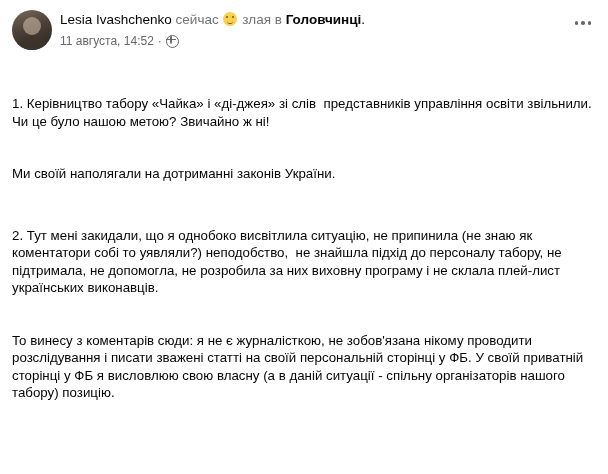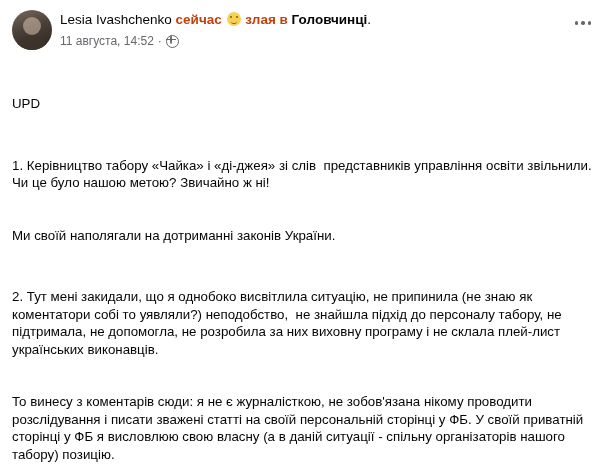--- a/index.html
+++ b/index.html
@@ -67,22 +67,21 @@
     line-height: 18px;
     color: #050505;
     white-space: nowrap;
     overflow: hidden;
   }
   .author {
     font-weight: normal;
     color: #050505;
   }
   .feeling-text {
-    color: #c2410c;
-    font-weight: bold;
+    color: #737373;
   }
   .emoji {
     display: inline-block;
     vertical-align: -2px;
     width: 14px;
     height: 14px;
     border-radius: 50%;
     background: #f7d154;
     position: relative;
     margin: 0 1px;
@@ -207,21 +206,20 @@
     </div>
   </div>
 
   <div class="menu-dots">
     <span></span>
     <span></span>
     <span></span>
   </div>
 
   <div class="body">
-    <p>UPD</p>
     <p class="tight">1. Керівництво табору «Чайка» і «ді-джея» зі слів  представників управління освіти звільнили. Чи це було нашою метою? Звичайно ж ні!</p>
     <p>Ми своїй наполягали на дотриманні законів України.</p>
     <p class="tight">2. Тут мені закидали, що я однобоко висвітлила ситуацію, не припинила (не знаю як коментатори собі то уявляли?) неподобство,  не знайшла підхід до персоналу табору, не підтримала, не допомогла, не розробила за них виховну програму і не склала плей-лист українських виконавців.</p>
     <p class="tight">То винесу з коментарів сюди: я не є журналісткою, не зобов'язана нікому проводити розслідування і писати зважені статті на своїй персональній сторінці у ФБ. У своїй приватній сторінці у ФБ я висловлюю свою власну (а в даній ситуації - спільну організаторів нашого табору) позицію.</p>
     
     
     
     
   </div>
 

